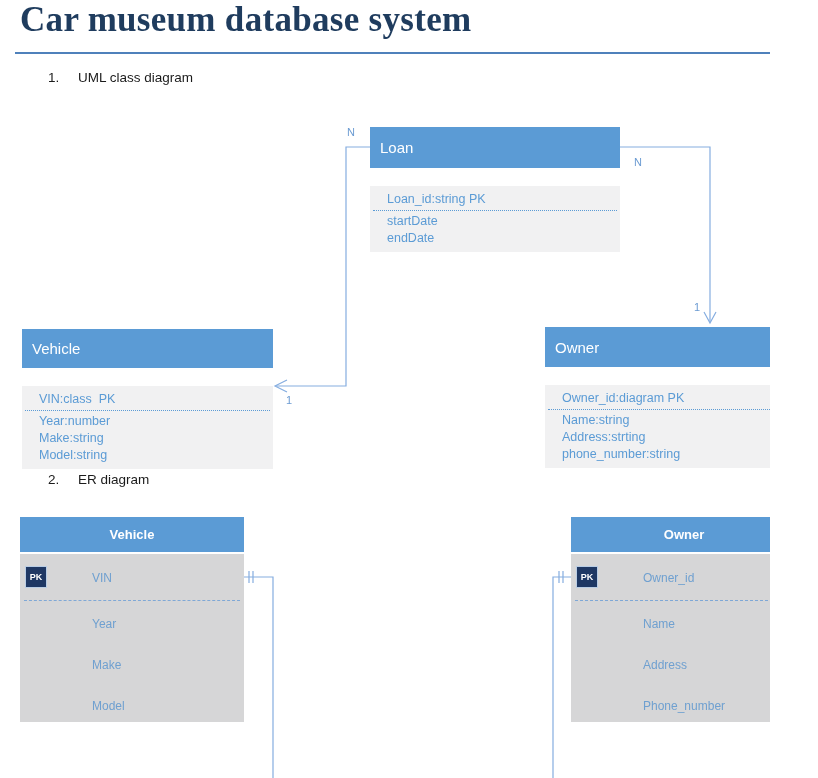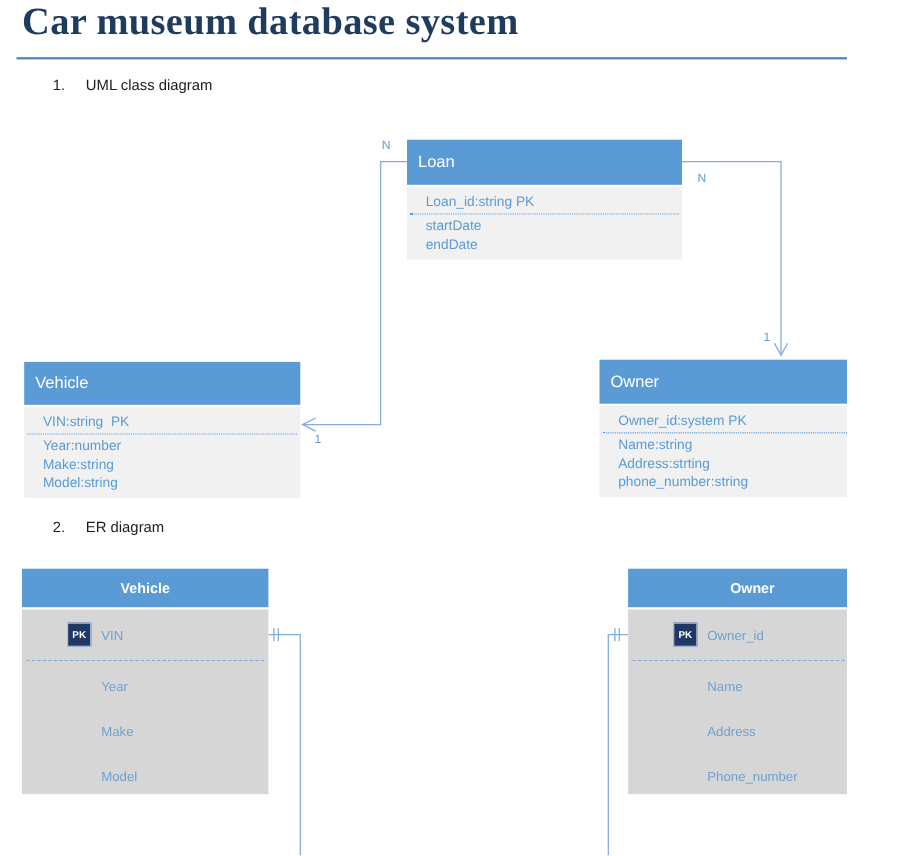--- a/index.html
+++ b/index.html
@@ -8,36 +8,36 @@
   .doc-title{position:absolute;left:20px;top:0px;font-family:"Liberation Serif",serif;
              font-size:35px;font-weight:600;letter-spacing:.3px;color:var(--title-color,#1f3c5e);}
   .title-rule{position:absolute;left:15px;top:52px;width:787px;height:2px;
               background:var(--rule-color,#4f81bb);}
   .list-item{position:absolute;left:48px;font-size:13.5px;color:#1b1b1b;}
   .list-item .num{display:inline-block;width:30px;}
   
   .uml-box{position:absolute;}
   .uml-header{background:var(--header-blue,#5b9bd5);color:#fff;font-size:15px;
               display:flex;align-items:center;padding-left:10px;box-sizing:border-box;}
-  .uml-body{background:var(--uml-gray,#f1f1f2);margin-top:2px;color:var(--attr-blue,#5b9bd5);
+  .uml-body{background:var(--uml-gray,#f1f1f2);margin-top:18px;color:var(--attr-blue,#5b9bd5);
             font-size:12.5px;padding:3px 0 5px 0;}
   .uml-pk{margin:0 3px;padding:2px 0 3px 14px;border-bottom:1px dotted var(--attr-blue,#5b9bd5);
           line-height:16px;white-space:pre;}
   .uml-attr{padding:0 0 0 17px;line-height:17px;}
   .uml-attr.first{margin-top:2px;}
   .mult{position:absolute;font-size:11px;color:#6b9bd2;}
   
   .er-entity{position:absolute;}
   .er-header{background:var(--header-blue,#5b9bd5);color:#fff;height:35px;font-size:13px;
              font-weight:600;display:flex;align-items:center;justify-content:center;}
   .er-body{position:relative;background:var(--er-gray,#d6d6d7);margin-top:2px;height:168px;
            color:var(--er-text-blue,#6fa0d0);font-size:12px;}
   .pk-badge{position:absolute;left:5px;top:12px;width:22px;height:22px;box-sizing:border-box;
             background:var(--navy,#1f3864);border:1px solid #b9cde5;color:#fff;font-size:9px;
-            font-weight:700;display:flex;align-items:center;justify-content:center;margin-left:36px;}
+            font-weight:700;display:flex;align-items:center;justify-content:center;}
   .er-field{position:absolute;left:72px;line-height:14px;}
   .er-pkf{top:17px;}
   .er-sep{position:absolute;left:4px;right:4px;top:46px;border-top:1px dashed #7fa8d6;}
   .er-f0{top:63px;}.er-f1{top:104px;}.er-f2{top:145px;}
   
   .wires{position:absolute;left:0;top:0;pointer-events:none;}
   .wire{stroke:var(--line-blue,#85ade0);stroke-width:1.2;fill:none;}
 </style>
 </head>
 <body>
@@ -67,31 +67,31 @@
     <div class="uml-body">
       <div class="uml-pk">Loan_id:string PK</div>
       <div class="uml-attr first">startDate</div>
       <div class="uml-attr">endDate</div>
     </div>
   </div>
 
   <div class="uml-box" style="left:22px;top:329px;width:251px;">
     <div class="uml-header" style="height:39px;">Vehicle</div>
     <div class="uml-body">
-      <div class="uml-pk">VIN:string  PK</div>
+      <div class="uml-pk">VIN:class  PK</div>
       <div class="uml-attr first">Year:number</div>
       <div class="uml-attr">Make:string</div>
       <div class="uml-attr">Model:string</div>
     </div>
   </div>
 
   <div class="uml-box" style="left:545px;top:327px;width:248px;">
     <div class="uml-header" style="height:40px;">Owner</div>
     <div class="uml-body">
-      <div class="uml-pk">Owner_id:system PK</div>
+      <div class="uml-pk">Owner_id:diagram PK</div>
       <div class="uml-attr first">Name:string</div>
       <div class="uml-attr">Address:strting</div>
       <div class="uml-attr">phone_number:string</div>
     </div>
   </div>
 
   <span class="mult" style="left:347px;top:126px;">N</span>
   <span class="mult" style="left:286px;top:394px;">1</span>
   <span class="mult" style="left:634px;top:156px;">N</span>
   <span class="mult" style="left:694px;top:301px;">1</span>

